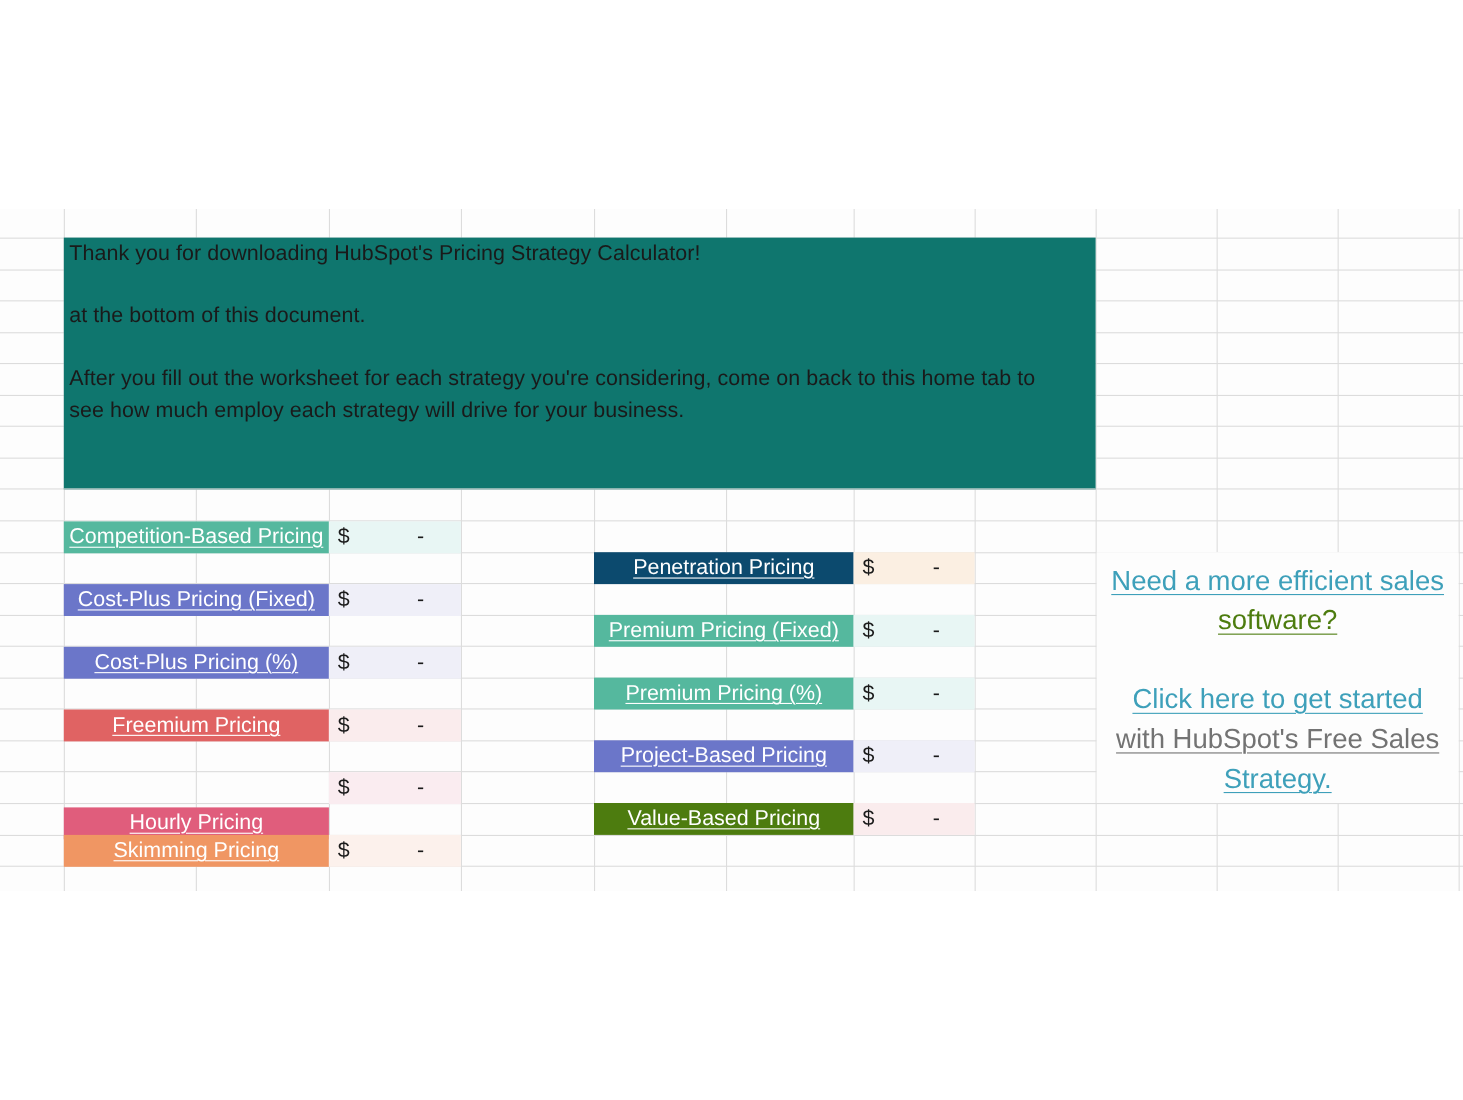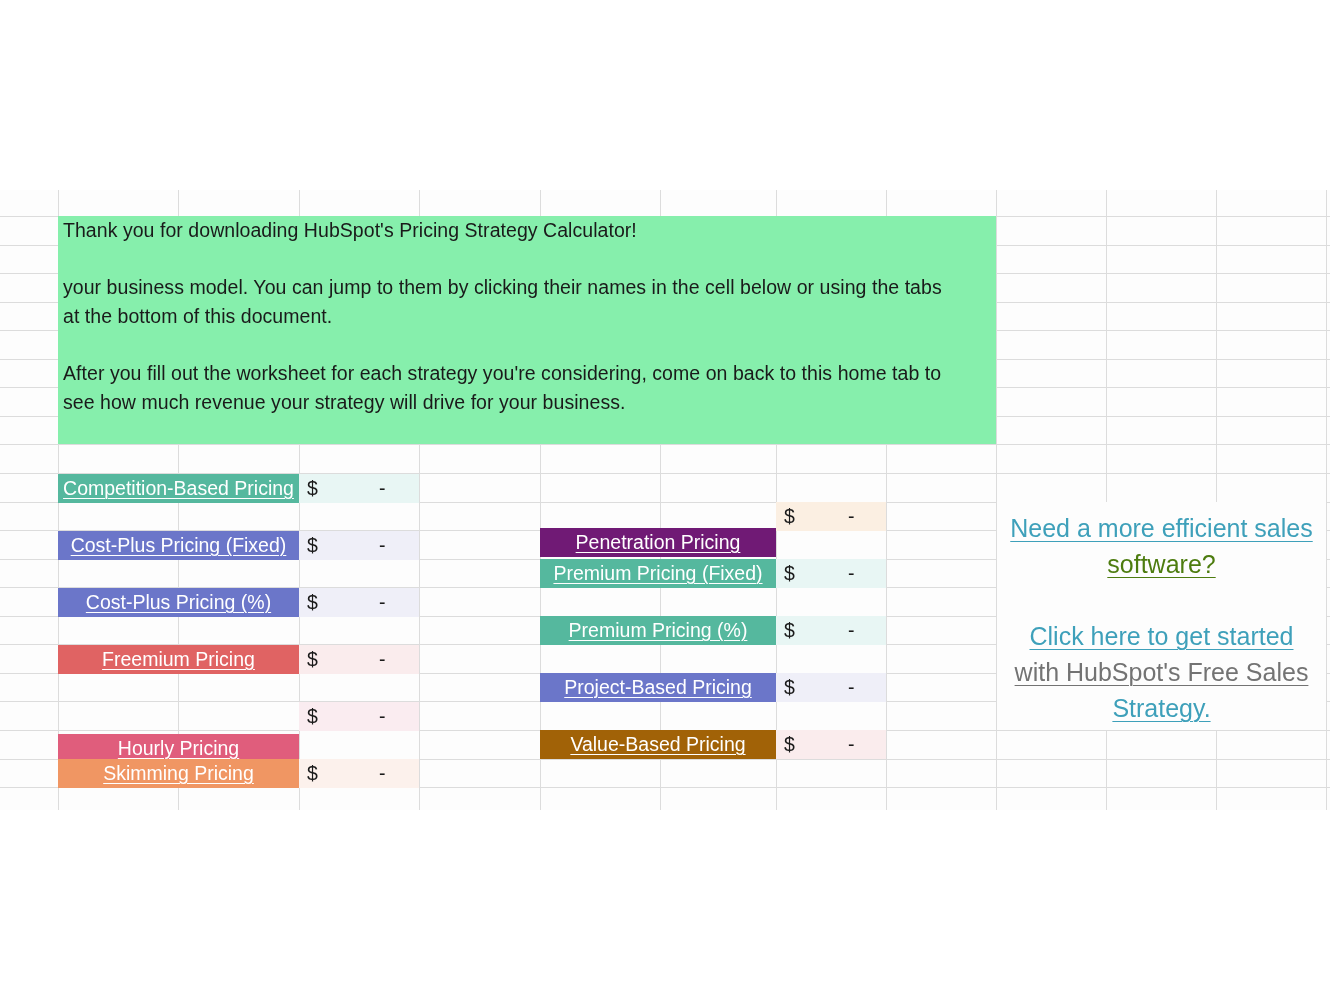--- a/index.html
+++ b/index.html
@@ -1,21 +1,21 @@
 <!DOCTYPE html>
 <html><head>
   <meta charset="utf-8">
   <style>
     html, body { margin: 0; padding: 0; background: #ffffff; }
     body { width: 1330px; height: 1000px; position: relative; overflow: hidden;
            font-family: "Liberation Sans", "DejaVu Sans", sans-serif; color: #1a1a1a; }
     .sheet { position: absolute; left: 0; top: 190px; width: 1330px; height: 620px; background: #fdfdfd; }
     .vline { position: absolute; top: 0; width: 1px; height: 620px; background: #dcdcdc; }
     .hline { position: absolute; left: 0; height: 1px; width: 1330px; background: #dcdcdc; }
-    .intro { position: absolute; left: 58px; top: 26px; width: 938px; height: 228px; background: #86efac;
+    .intro { position: absolute; left: 58px; top: 26px; width: 938px; height: 228px; background: #0f766e;
              border-bottom: 1px solid #dcdcdc; }
     .intro p { margin: 0; padding: 0 0 0 5px; font-size: 19.5px; line-height: 28.6px; letter-spacing: 0.05px; color: #1a1a1a; }
     .intro .gap { height: 28.6px; }
     .lbl { position: absolute; height: 29px; display: flex; align-items: center; justify-content: center;
            color: #ffffff; font-size: 19.5px; text-decoration: underline; text-underline-offset: 3px;
            text-decoration-thickness: 1px; white-space: nowrap; cursor: pointer; }
     .val { position: absolute; height: 29px; display: flex; align-items: center; font-size: 19.5px; color: #1a1a1a; }
     .val .dollar { position: absolute; left: 8px; }
     .val .dash { position: absolute; left: 80px; }
     .promo { position: absolute; left: 997px; top: 312px; width: 329px; height: 228px; background: #fdfdfd;
@@ -61,25 +61,24 @@
   <div class="hline" style="top:454px"></div>
   <div class="hline" style="top:483px"></div>
   <div class="hline" style="top:511px"></div>
   <div class="hline" style="top:540px"></div>
   <div class="hline" style="top:569px"></div>
   <div class="hline" style="top:597px"></div>
 
   <div class="intro">
     <p>Thank you for downloading HubSpot's Pricing Strategy Calculator!</p>
     <div class="gap"></div>
-    <p>your business model. You can jump to them by clicking their names in the cell below or using the tabs</p>
     <p>at the bottom of this document.</p>
     <div class="gap"></div>
     <p>After you fill out the worksheet for each strategy you're considering, come on back to this home tab to</p>
-    <p>see how much revenue your strategy will drive for your business.</p>
+    <p>see how much employ each strategy will drive for your business.</p>
   </div>
 
   <div id="left-strategies">
     <div class="lbl" style="left: 58px; top: 284px; width: 241px; background: rgb(85, 184, 158);">Competition-Based Pricing</div>
     <div class="val" style="left: 299px; top: 284px; width: 120px; background: rgb(232, 246, 244);">
       <span class="dollar">$</span>
       <span class="dash">-</span>
     </div>
 
     <div class="lbl" style="left: 58px; top: 341px; width: 241px; background: rgb(107, 118, 201);">Cost-Plus Pricing (Fixed)</div>
@@ -107,21 +106,21 @@
     </div>
 
     <div class="lbl" style="left: 58px; top: 569px; width: 241px; background: rgb(240, 150, 99);">Skimming Pricing</div>
     <div class="val" style="left: 299px; top: 569px; width: 120px; background: rgb(252, 241, 236);">
       <span class="dollar">$</span>
       <span class="dash">-</span>
     </div>
   </div>
 
   <div id="right-strategies">
-    <div class="lbl" style="left: 540px; top: 312px; width: 236px; background: #701a75; margin-top: 26px;">Penetration Pricing</div>
+    <div class="lbl" style="left: 540px; top: 312px; width: 236px; background: #0c4a6e;">Penetration Pricing</div>
     <div class="val" style="left: 776px; top: 312px; width: 110px; background: rgb(251, 239, 226);">
       <span class="dollar">$</span>
       <span class="dash" style="left:72px">-</span>
     </div>
 
     <div class="lbl" style="left: 540px; top: 369px; width: 236px; background: rgb(85, 184, 158);">Premium Pricing (Fixed)</div>
     <div class="val" style="left: 776px; top: 369px; width: 110px; background: rgb(232, 246, 244);">
       <span class="dollar">$</span>
       <span class="dash" style="left:72px">-</span>
     </div>
@@ -131,21 +130,21 @@
       <span class="dollar">$</span>
       <span class="dash" style="left:72px">-</span>
     </div>
 
     <div class="lbl" style="left: 540px; top: 483px; width: 236px; background: rgb(107, 118, 201);">Project-Based Pricing</div>
     <div class="val" style="left: 776px; top: 483px; width: 110px; background: rgb(239, 239, 248);">
       <span class="dollar">$</span>
       <span class="dash" style="left:72px">-</span>
     </div>
 
-    <div class="lbl" style="left: 540px; top: 540px; width: 236px; background: #a16207;">Value-Based Pricing</div>
+    <div class="lbl" style="left: 540px; top: 540px; width: 236px; background: #4d7c0f;">Value-Based Pricing</div>
     <div class="val" style="left: 776px; top: 540px; width: 110px; background: rgb(250, 236, 237);">
       <span class="dollar">$</span>
       <span class="dash" style="left:72px">-</span>
     </div>
   </div>
 
   <div class="promo">
     <a class="first" style="color: rgb(62, 160, 186);">Need a more efficient sales</a>
     <a style="color: #4d7c0f;">software?</a>
     <div class="spacer"></div>

